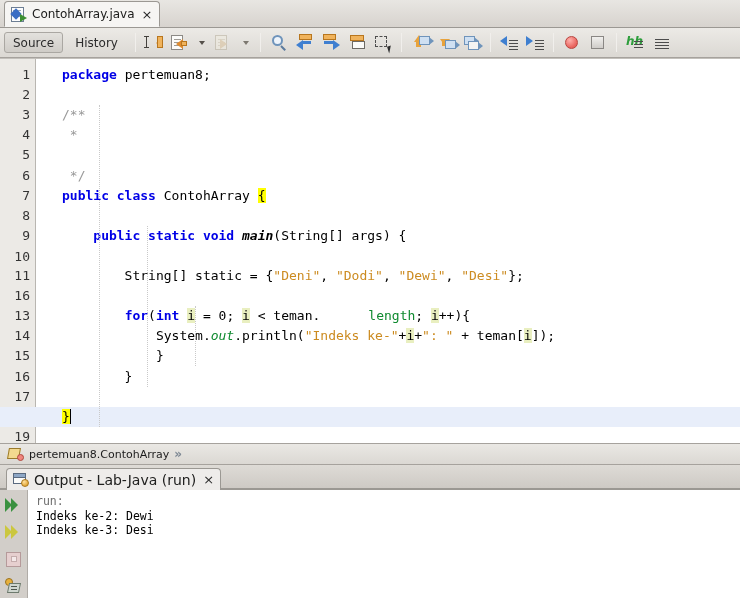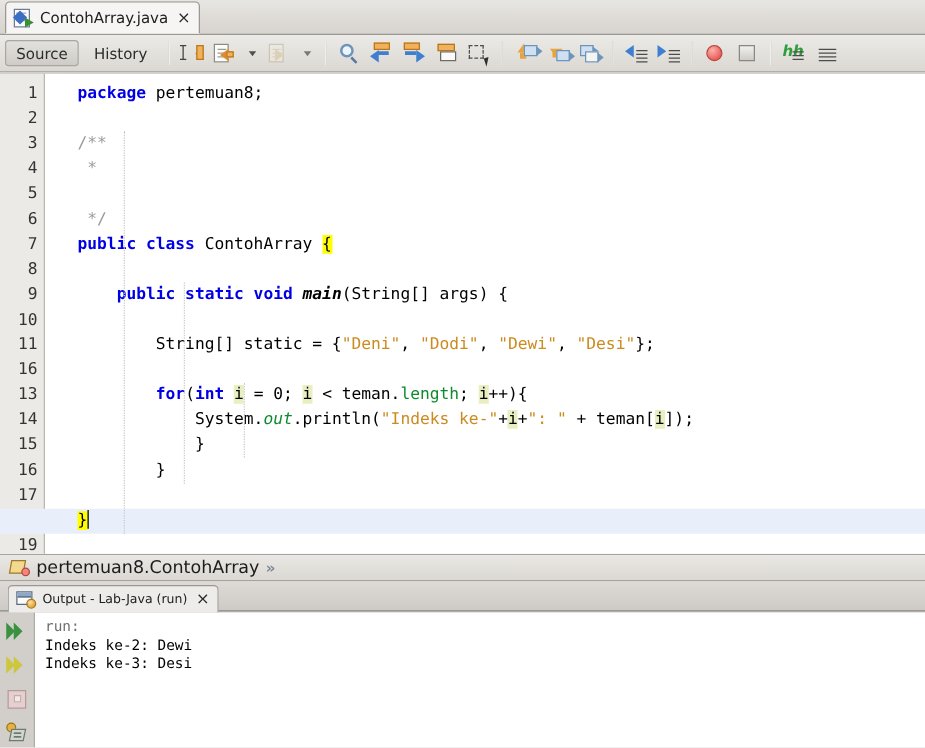--- a/index.html
+++ b/index.html
@@ -312,21 +312,21 @@
   }
   .hl-line {
     position: absolute; left: 0; right: 0; height: 20.1px;
     background: #e8eefa;
   }
 
   
   .kw   { color: #0000e6; font-weight: bold; }
   .cmt  { color: #999999; }
   .str  { color: #cc8b20; }
-  .fld  { color: #0f8a2f; }
+  .fld  { color: #0f8a2f; margin-left: 48px; }
   .stat { color: #0f8a2f; font-style: italic; }
   .mth  { color: #000000; font-style: italic; font-weight: bold; }
   .brhl { background: #ffff00; }
   .idhl { background: #e9efc0; }
   .plain{ color: #000000; }
 
   
   .foldbox {
     position: absolute;
     width: 9px; height: 9px;
@@ -352,21 +352,21 @@
   
   .breadcrumb {
     flex: 0 0 22px;
     height: 22px;
     background: linear-gradient(#eae8e4, #dbd8d3);
     border-top: 1px solid #a6a29d;
     border-bottom: 1px solid #a6a29d;
     display: flex; align-items: center;
     padding-left: 8px; gap: 5px;
   }
-  .bc-label { font-size: 14px; color: #1c1c1c; }
+  .bc-label { font-size: 11px; color: #1c1c1c; }
   .bc-sep {
     color: #7d8894; font-size: 12px; font-weight: bold;
     letter-spacing: -2px;
   }
   .ico-class {
     position: relative; width: 16px; height: 14px; flex: 0 0 16px;
   }
   .ico-class .cbody {
     position: absolute; left: 0; top: 1px;
     width: 12px; height: 11px;
@@ -401,21 +401,21 @@
     height: 22px;
     background: #eeecea;
     border: 1px solid #9b9893;
     border-bottom: none;
     border-radius: 4px 4px 0 0;
     display: flex; align-items: center; gap: 5px;
     padding: 0 6px;
     position: relative; z-index: 2;
     margin-bottom: -1px;
   }
-  .outtab .otlabel { font-size: 10px; color: #20201f; white-space: nowrap; }
+  .outtab .otlabel { font-size: 14px; color: #20201f; white-space: nowrap; }
   .ico-out {
     position: relative; width: 16px; height: 14px; flex: 0 0 16px;
   }
   .ico-out .win {
     position: absolute; left: 0; top: 0;
     width: 13px; height: 11px;
     background: #fbfbfa; border: 1px solid #5a6a80;
   }
   .ico-out .win:before {
     content: ""; position: absolute; left: 0; top: 0; right: 0; height: 3px;

